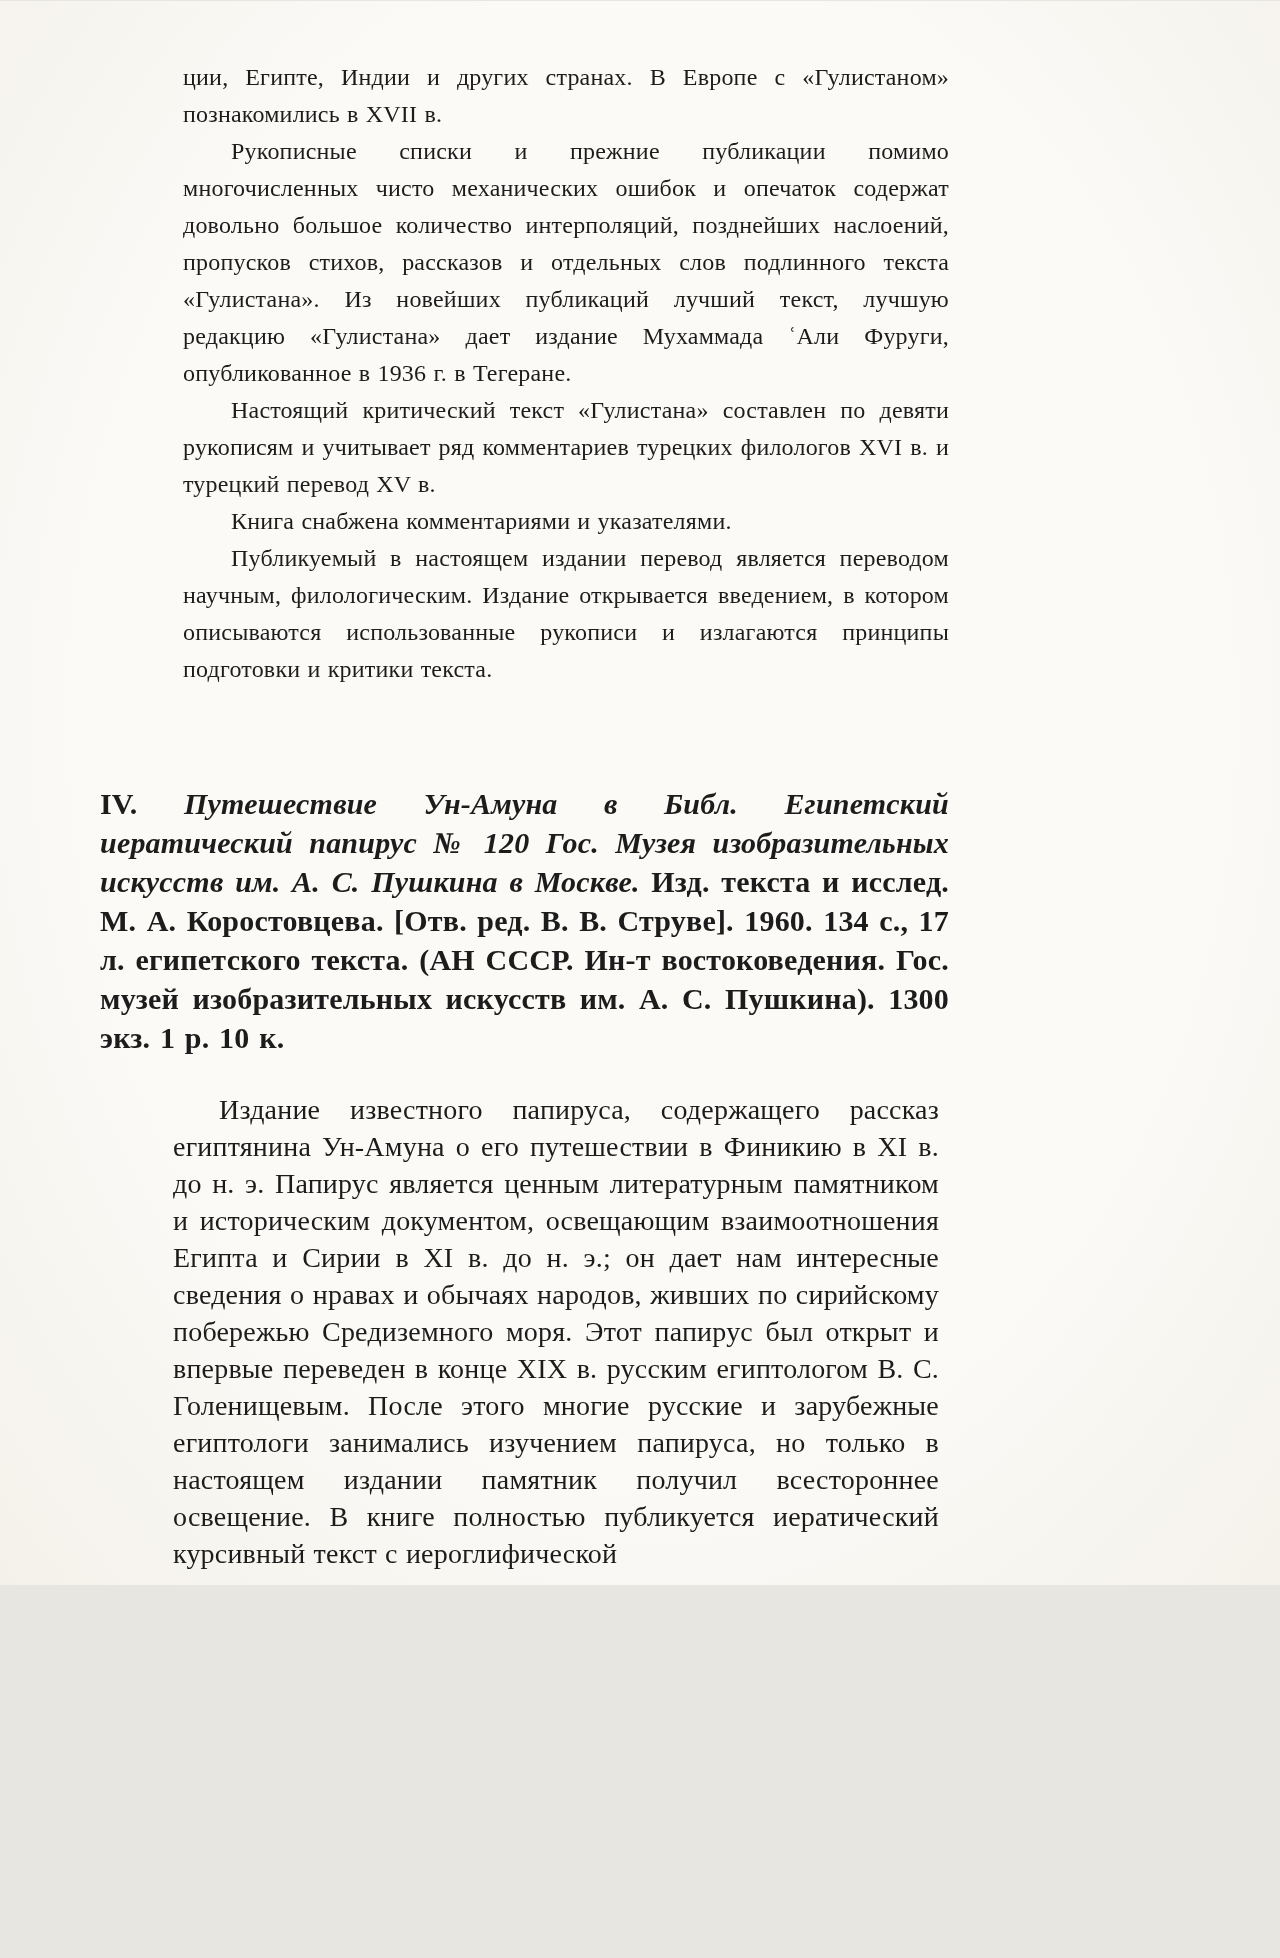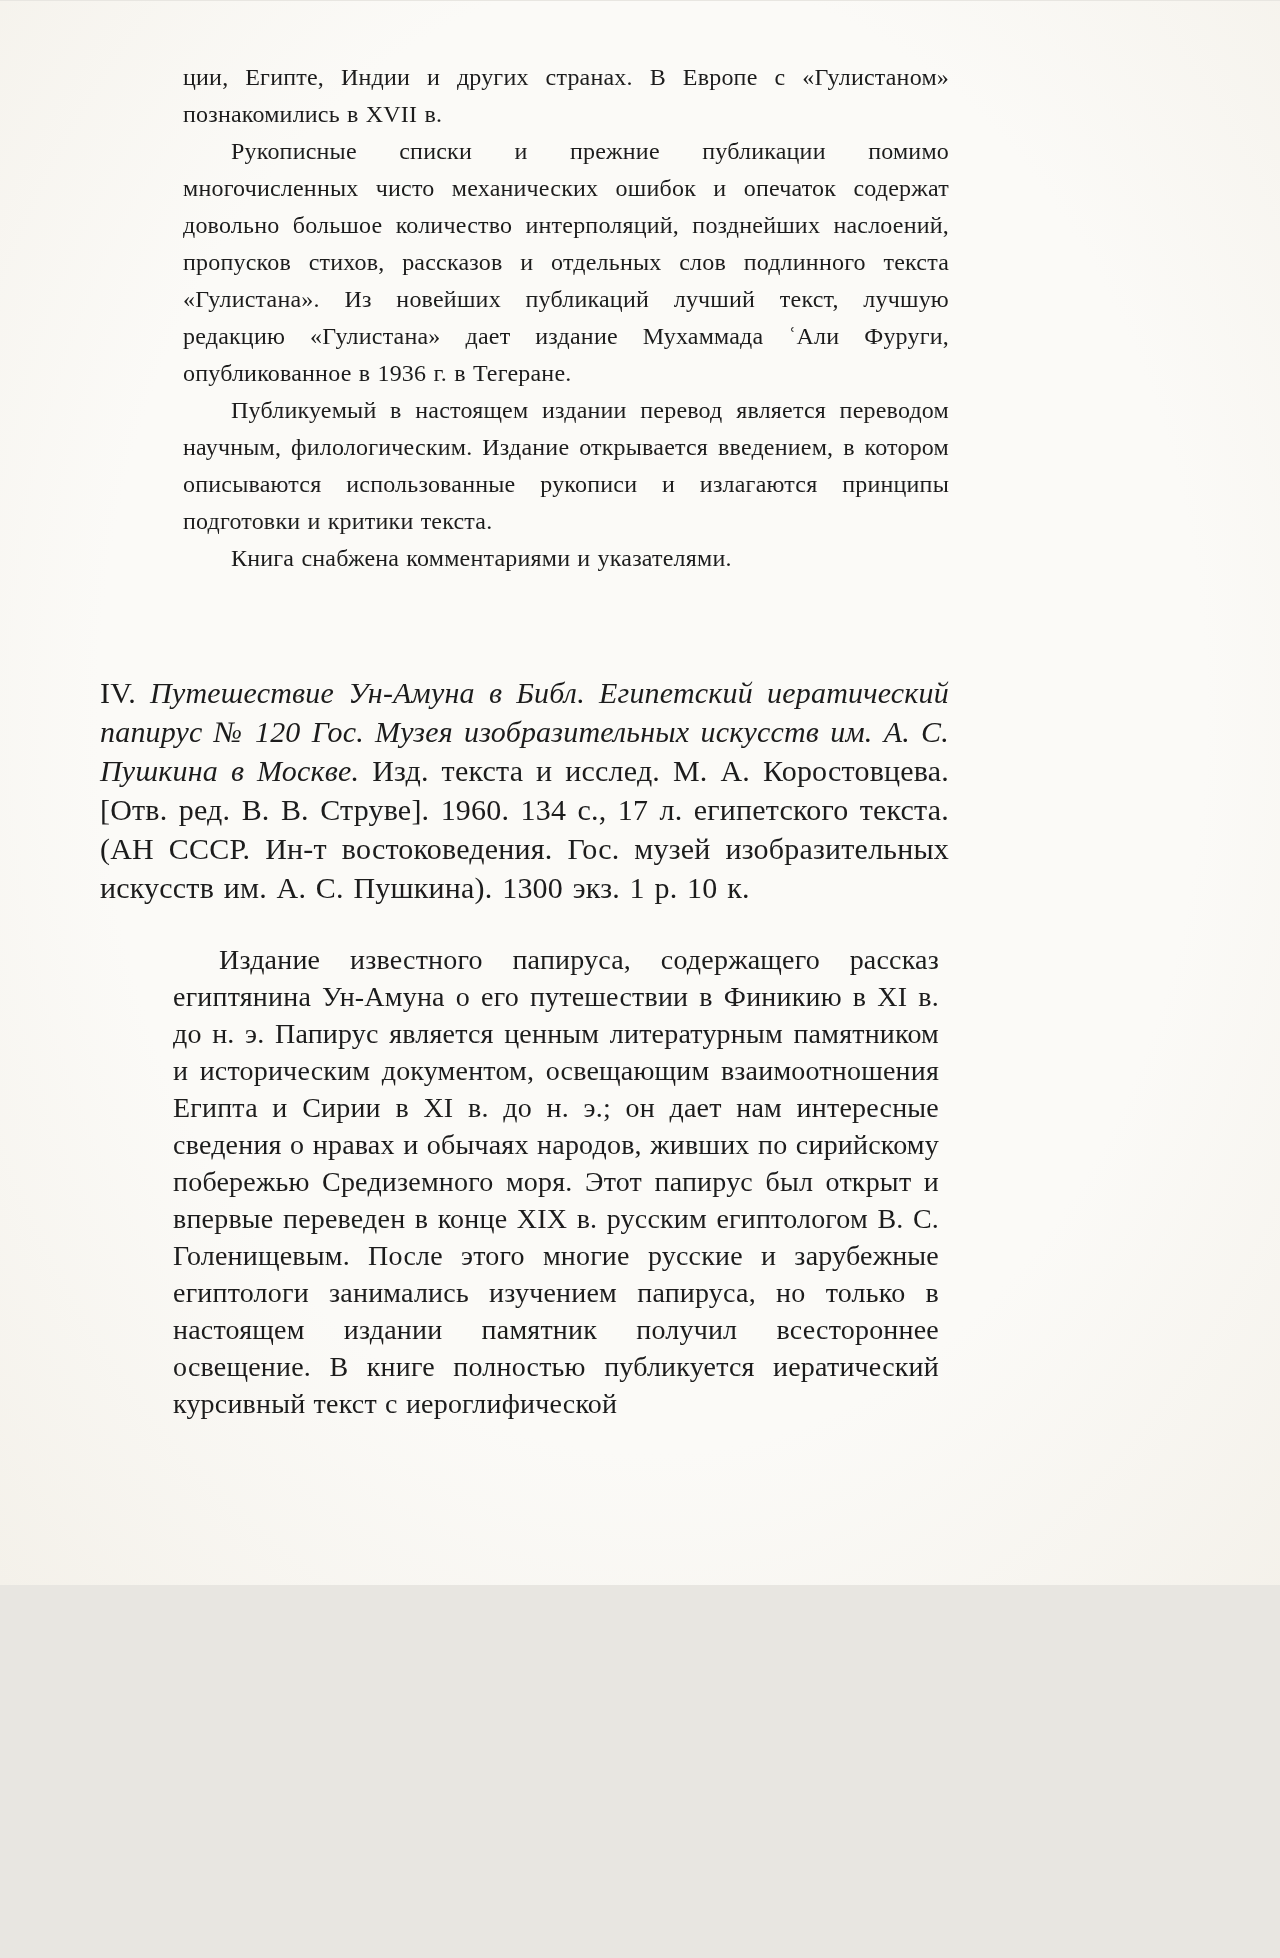--- a/index.html
+++ b/index.html
@@ -38,21 +38,21 @@
     text-indent: 0;
   }
   .entry {
     margin-top: 96px;
     margin-left: -83px;
     width: 849px;
   }
   .entry-heading {
     margin: 0;
     font-size: 30px;
-    font-weight: 400;
+    font-weight: 700;
     line-height: 39px;
     text-align: justify;
     letter-spacing: 0.2px;
     word-spacing: 2px;
   }
   .entry-heading .ital {
     font-style: italic;
   }
   .entry-body {
     margin: 34px 0 0 73px;
@@ -75,22 +75,23 @@
 </head>
 <body>
 
 <div class="page">
 
   <main class="text-block">
 
     <section class="intro">
       <p class="noindent">ции, Египте, Индии и других странах. В Европе с «Гулистаном» познакомились в XVII в.</p>
       <p>Рукописные списки и прежние публикации помимо многочисленных чисто механических ошибок и опечаток содержат довольно большое количество интерполяций, позднейших наслоений, пропусков стихов, рассказов и отдельных слов подлинного текста «Гулистана». Из новейших публикаций лучший текст, лучшую редакцию «Гулистана» дает издание Мухаммада ʿАли Фуруги, опубликованное в 1936 г. в Тегеране.</p>
+      <p>Настоящий критический текст «Гулистана» составлен по девяти рукописям и учитывает ряд комментариев турецких филологов XVI в. и турецкий перевод XV в.</p>
+      <p>Книга снабжена комментариями и указателями.</p>
       <p>Публикуемый в настоящем издании перевод является переводом научным, филологическим. Издание открывается введением, в котором описываются использованные рукописи и излагаются принципы подготовки и критики текста.</p>
-      <p>Книга снабжена комментариями и указателями.</p>
     </section>
 
     <section class="entry">
       <h2 class="entry-heading"><span class="num">IV. </span><span class="ital">Путешествие Ун-Амуна в Библ. Египетский иератический папирус № 120 Гос. Музея изобразительных искусств им. А. С. Пушкина в Москве. </span><span class="imprint">Изд. текста и исслед. М. А. Коростовцева. [Отв. ред. В. В. Струве]. 1960. 134 с., 17 л. египетского текста. (АН СССР. Ин-т востоковедения. Гос. музей изобразительных искусств им. А. С. Пушкина). 1300 экз. 1 р. 10 к.</span></h2>
       <p class="entry-body">Издание известного папируса, содержащего рассказ египтянина Ун-Амуна о его путешествии в Финикию в XI в. до н. э. Папирус является ценным литературным памятником и историческим документом, освещающим взаимоотношения Египта и Сирии в XI в. до н. э.; он дает нам интересные сведения о нравах и обычаях народов, живших по сирийскому побережью Средиземного моря. Этот папирус был открыт и впервые переведен в конце XIX в. русским египтологом В. С. Голенищевым. После этого многие русские и зарубежные египтологи занимались изучением папируса, но только в настоящем издании памятник получил всестороннее освещение. В книге полностью публикуется иератический курсивный текст с иероглифической</p>
     </section>
 
   </main>
 
   <div class="page-number">10</div>

